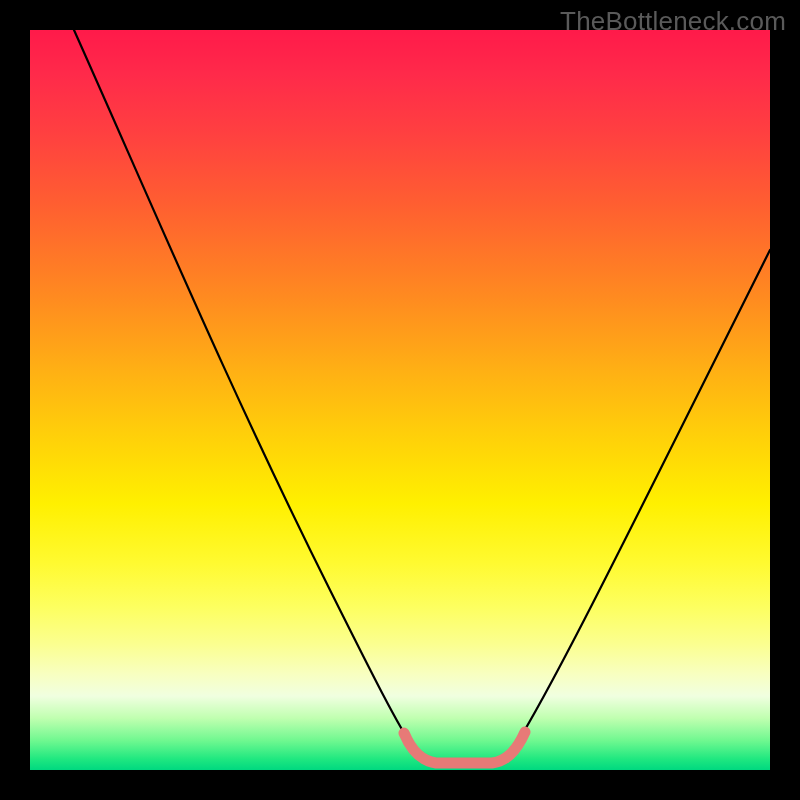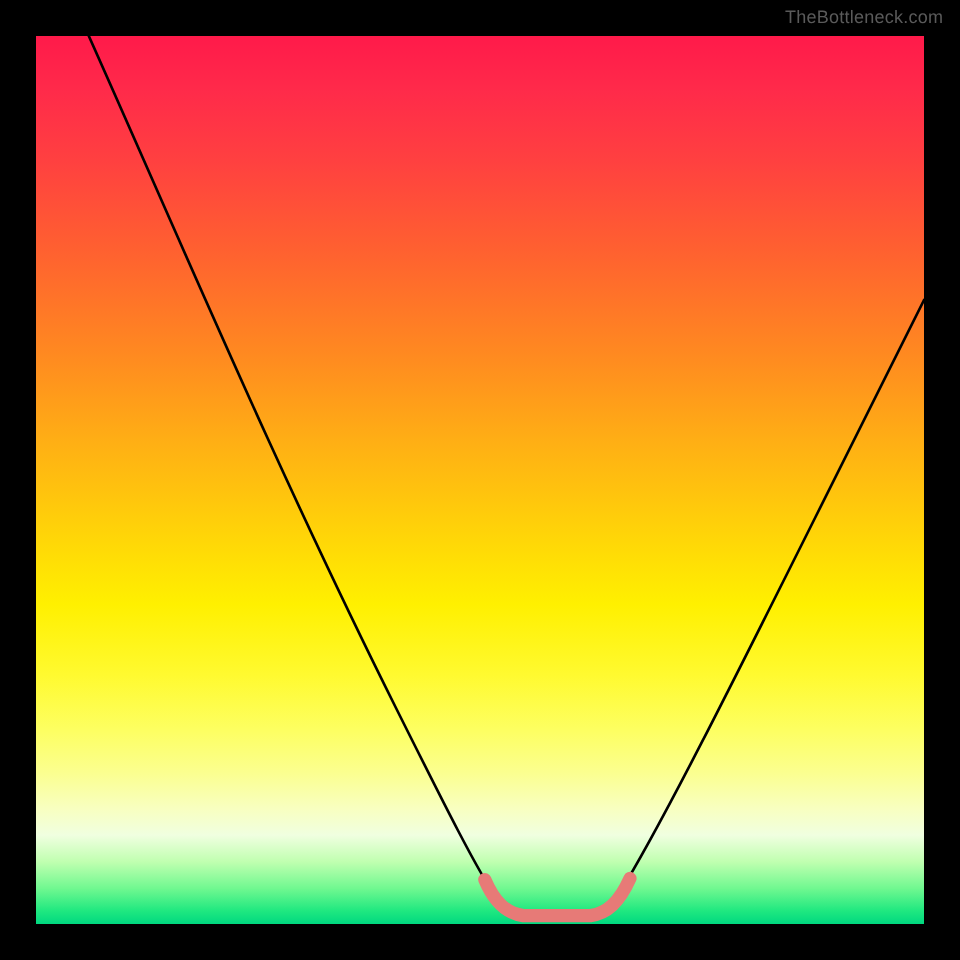--- a/index.html
+++ b/index.html
@@ -8,21 +8,21 @@
     width: 800px;
     height: 800px;
     position: relative;
     background: #000;
   }
   .watermark {
     position: absolute;
     top: 6px;
     right: 14px;
     font-family: Arial, Helvetica, sans-serif;
-    font-size: 15px;
+    font-size: 26px;
     color: #5a5a5a;
     font-weight: 400;
     letter-spacing: 0.2px;
     z-index: 5;
   }
   .plot-area {
     position: absolute;
     left: 30px;
     top: 30px;
     width: 740px;

